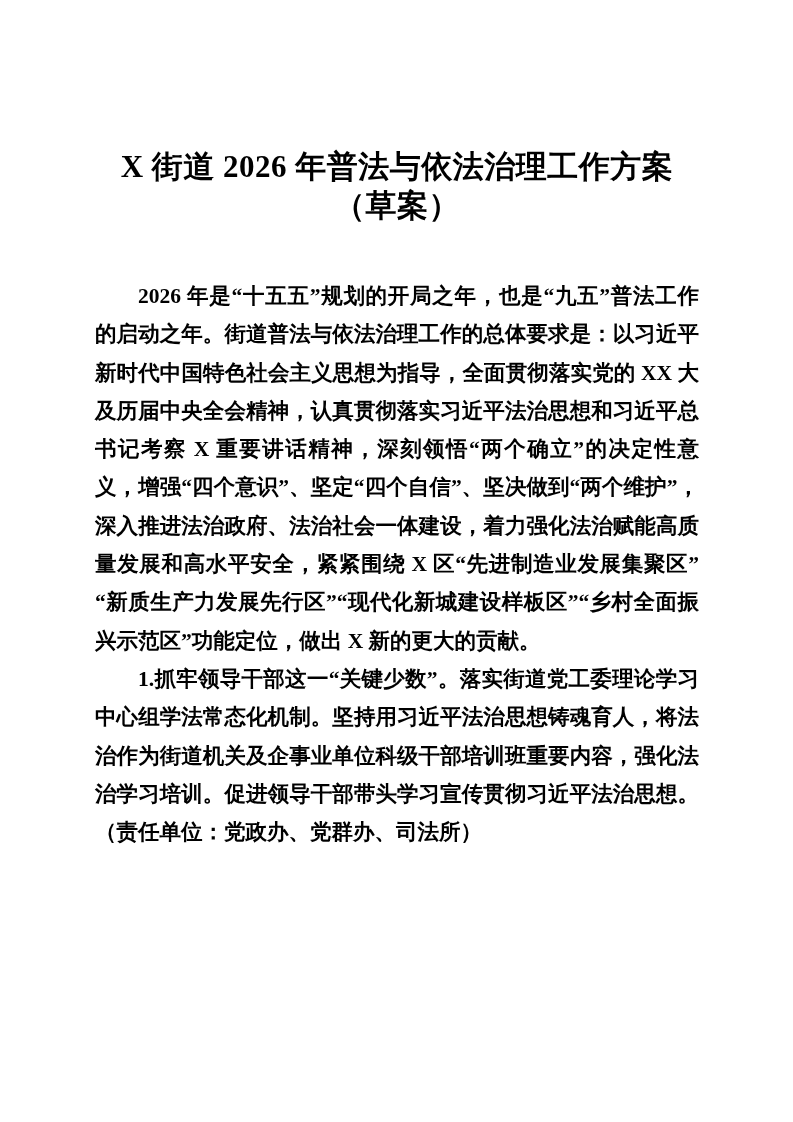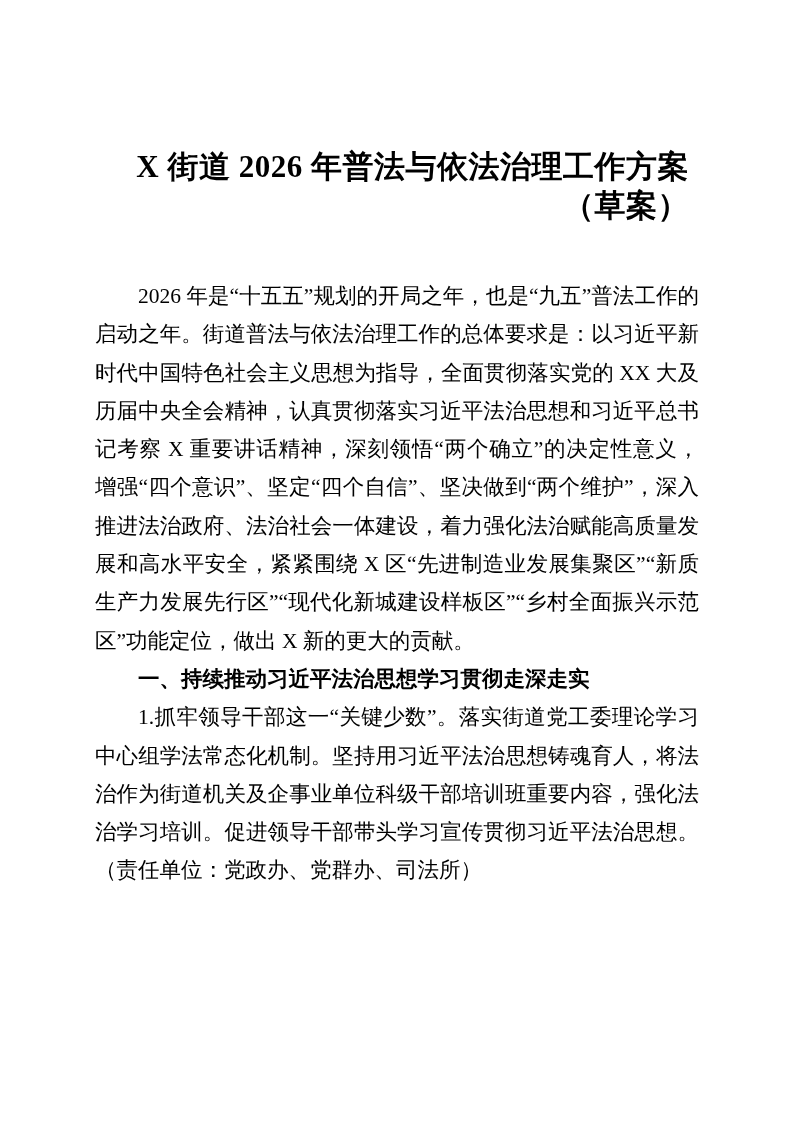--- a/index.html
+++ b/index.html
@@ -20,43 +20,43 @@
     box-sizing: border-box;
     padding: 147px 94px 0 95px; 
     width: 793px;
   }
   .doc-title {
     max-width: 584px;
     margin: 0 auto 52px auto;
     font-size: 31px;
     font-weight: 700;
     line-height: 39px;
-    text-align: right;
+    text-align: center;
     letter-spacing: 0.5px;
   }
   .para {
     margin: 0;
     font-size: 21.5px;
     line-height: 38.3px;
     text-align: justify;
     text-indent: 2em;
     word-break: break-all;
+    font-weight: bold;
   }
   .para.heading {
     font-weight: 700;
     text-align: left;
   }
 </style>
 </head>
 <body>
 
 <div class="page">
   <div class="content">
     <h1 class="doc-title">X 街道 2026 年普法与依法治理工作方案（草案）</h1>
 
     <p class="para">2026 年是“十五五”规划的开局之年，也是“九五”普法工作的启动之年。街道普法与依法治理工作的总体要求是：以习近平新时代中国特色社会主义思想为指导，全面贯彻落实党的 XX 大及历届中央全会精神，认真贯彻落实习近平法治思想和习近平总书记考察 X 重要讲话精神，深刻领悟“两个确立”的决定性意义，增强“四个意识”、坚定“四个自信”、坚决做到“两个维护”，深入推进法治政府、法治社会一体建设，着力强化法治赋能高质量发展和高水平安全，紧紧围绕 X 区“先进制造业发展集聚区”“新质生产力发展先行区”“现代化新城建设样板区”“乡村全面振兴示范区”功能定位，做出 X 新的更大的贡献。</p>
 
-    <p class="para heading">一、持续推动习近平法治思想学习贯彻走深走实</p>
 
     <p class="para">1.抓牢领导干部这一“关键少数”。落实街道党工委理论学习中心组学法常态化机制。坚持用习近平法治思想铸魂育人，将法治作为街道机关及企事业单位科级干部培训班重要内容，强化法治学习培训。促进领导干部带头学习宣传贯彻习近平法治思想。（责任单位：党政办、党群办、司法所）</p>
 
   </div>
 </div>
 
 </body></html>

